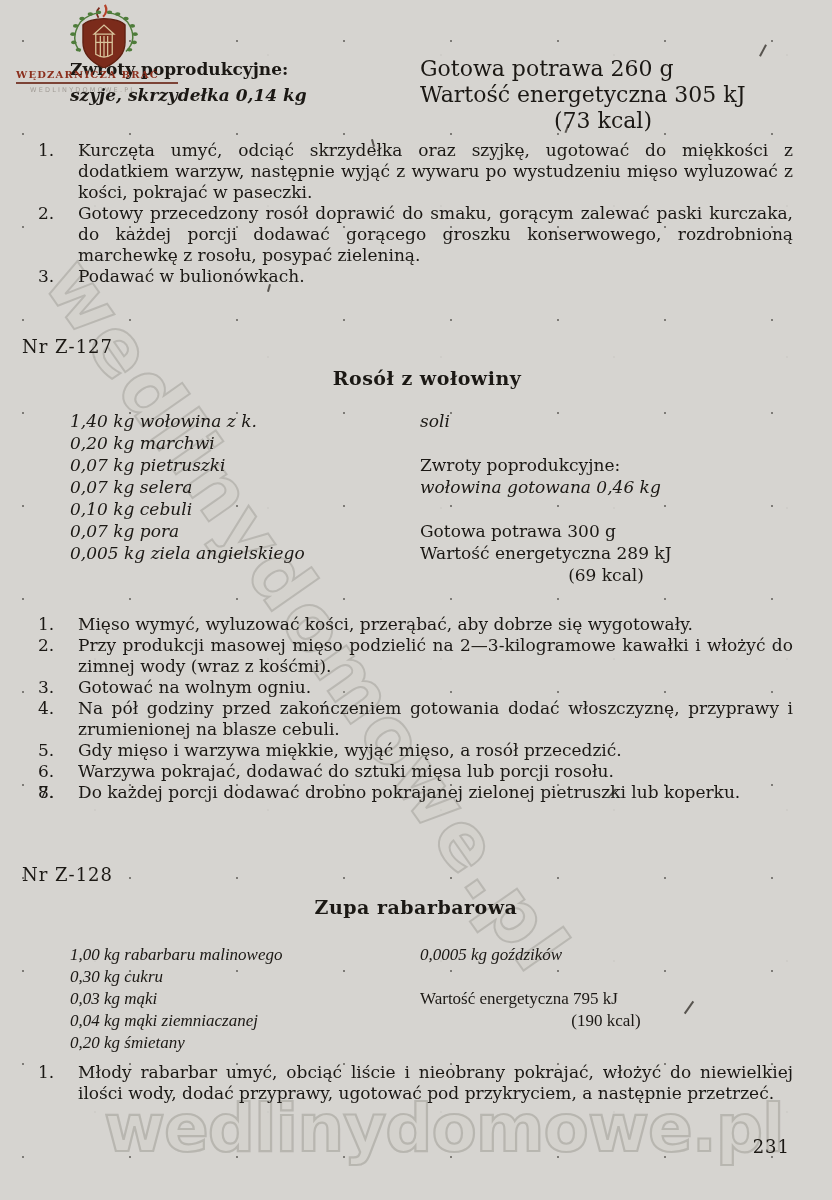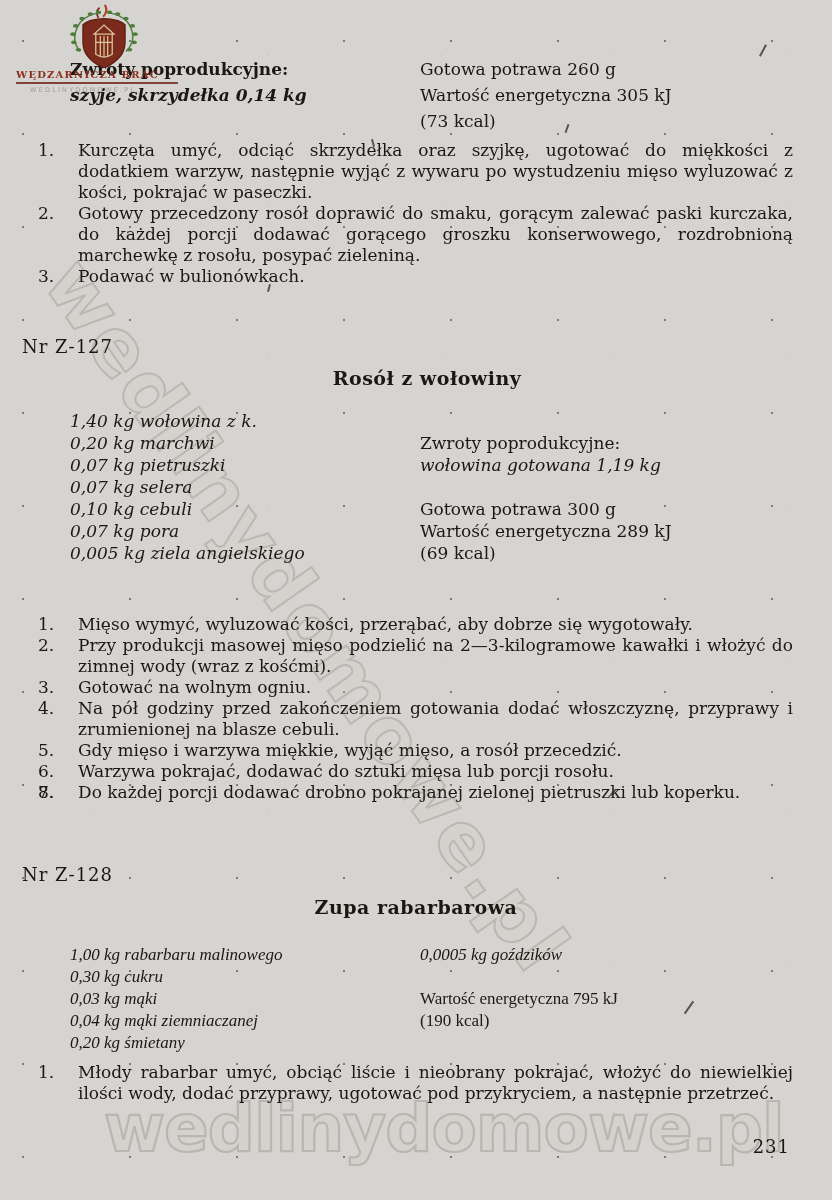--- a/index.html
+++ b/index.html
@@ -32,22 +32,22 @@
   
   .logo{left:16px;top:4px;width:176px;z-index:6;}
   .logo svg{display:block;margin-left:42px;}
   .logo-title{font-family:"DejaVu Serif", serif;font-size:10px;font-weight:bold;color:#8b2f1d;letter-spacing:1.2px;margin-top:1px;white-space:nowrap;}
   .logo-rule{border-top:2px solid #7c4336;width:162px;margin-top:2px;}
   .logo-sub{font-family:"DejaVu Sans", sans-serif;font-size:6.5px;color:#a29d97;letter-spacing:2.2px;margin:2px 0 0 14px;white-space:nowrap;}
 
   
   .hdr-left{left:70px;top:56px;line-height:26px;font-size:17px;font-weight:bold;}
   .hdr-left .l2{font-style:italic;}
-  .hdr-right{left:420px;top:56px;width:366px;line-height:26px;font-size:17px;}
-  .kcal{text-align:left;}
+  .hdr-right{left:420px;top:56px;width:366px;line-height:26px;font-size:22px;}
+  .kcal{text-align:center;}
 
   
   .h-nr{left:0;width:832px;text-align:left;font-size:18px;letter-spacing:1px;padding-left:22px;}
   .h-title{left:0;width:832px;text-align:center;font-size:19px;font-weight:bold;letter-spacing:.5px;}
 
   
   .cols{left:70px;width:722px;font-size:17px;line-height:22px;}
   .col-l{font-style:italic;}
   .col-r{position:absolute;left:350px;top:0;width:372px;}
   .it{font-style:italic;}
@@ -149,23 +149,24 @@
   <div class="col-l">
     <div>1,40 kg wołowina z k.</div>
     <div>0,20 kg marchwi</div>
     <div>0,07 kg pietruszki</div>
     <div>0,07 kg selera</div>
     <div>0,10 kg cebuli</div>
     <div>0,07 kg pora</div>
     <div>0,005 kg ziela angielskiego</div>
   </div>
   <div class="col-r">
+    <div class="it">soli</div>
     <div class="sp"></div>
     <div>Zwroty poprodukcyjne:</div>
-    <div class="it">wołowina gotowana 1,19 kg</div>
+    <div class="it">wołowina gotowana 0,46 kg</div>
     <div class="sp"></div>
     <div>Gotowa potrawa 300 g</div>
     <div>Wartość energetyczna 289 kJ</div>
     <div class="kcal">(69 kcal)</div>
   </div>
 </div>
 
 <div class="abs page-text steps" style="top:614px;">
   <div class="step">
     <span class="num">1.</span>

